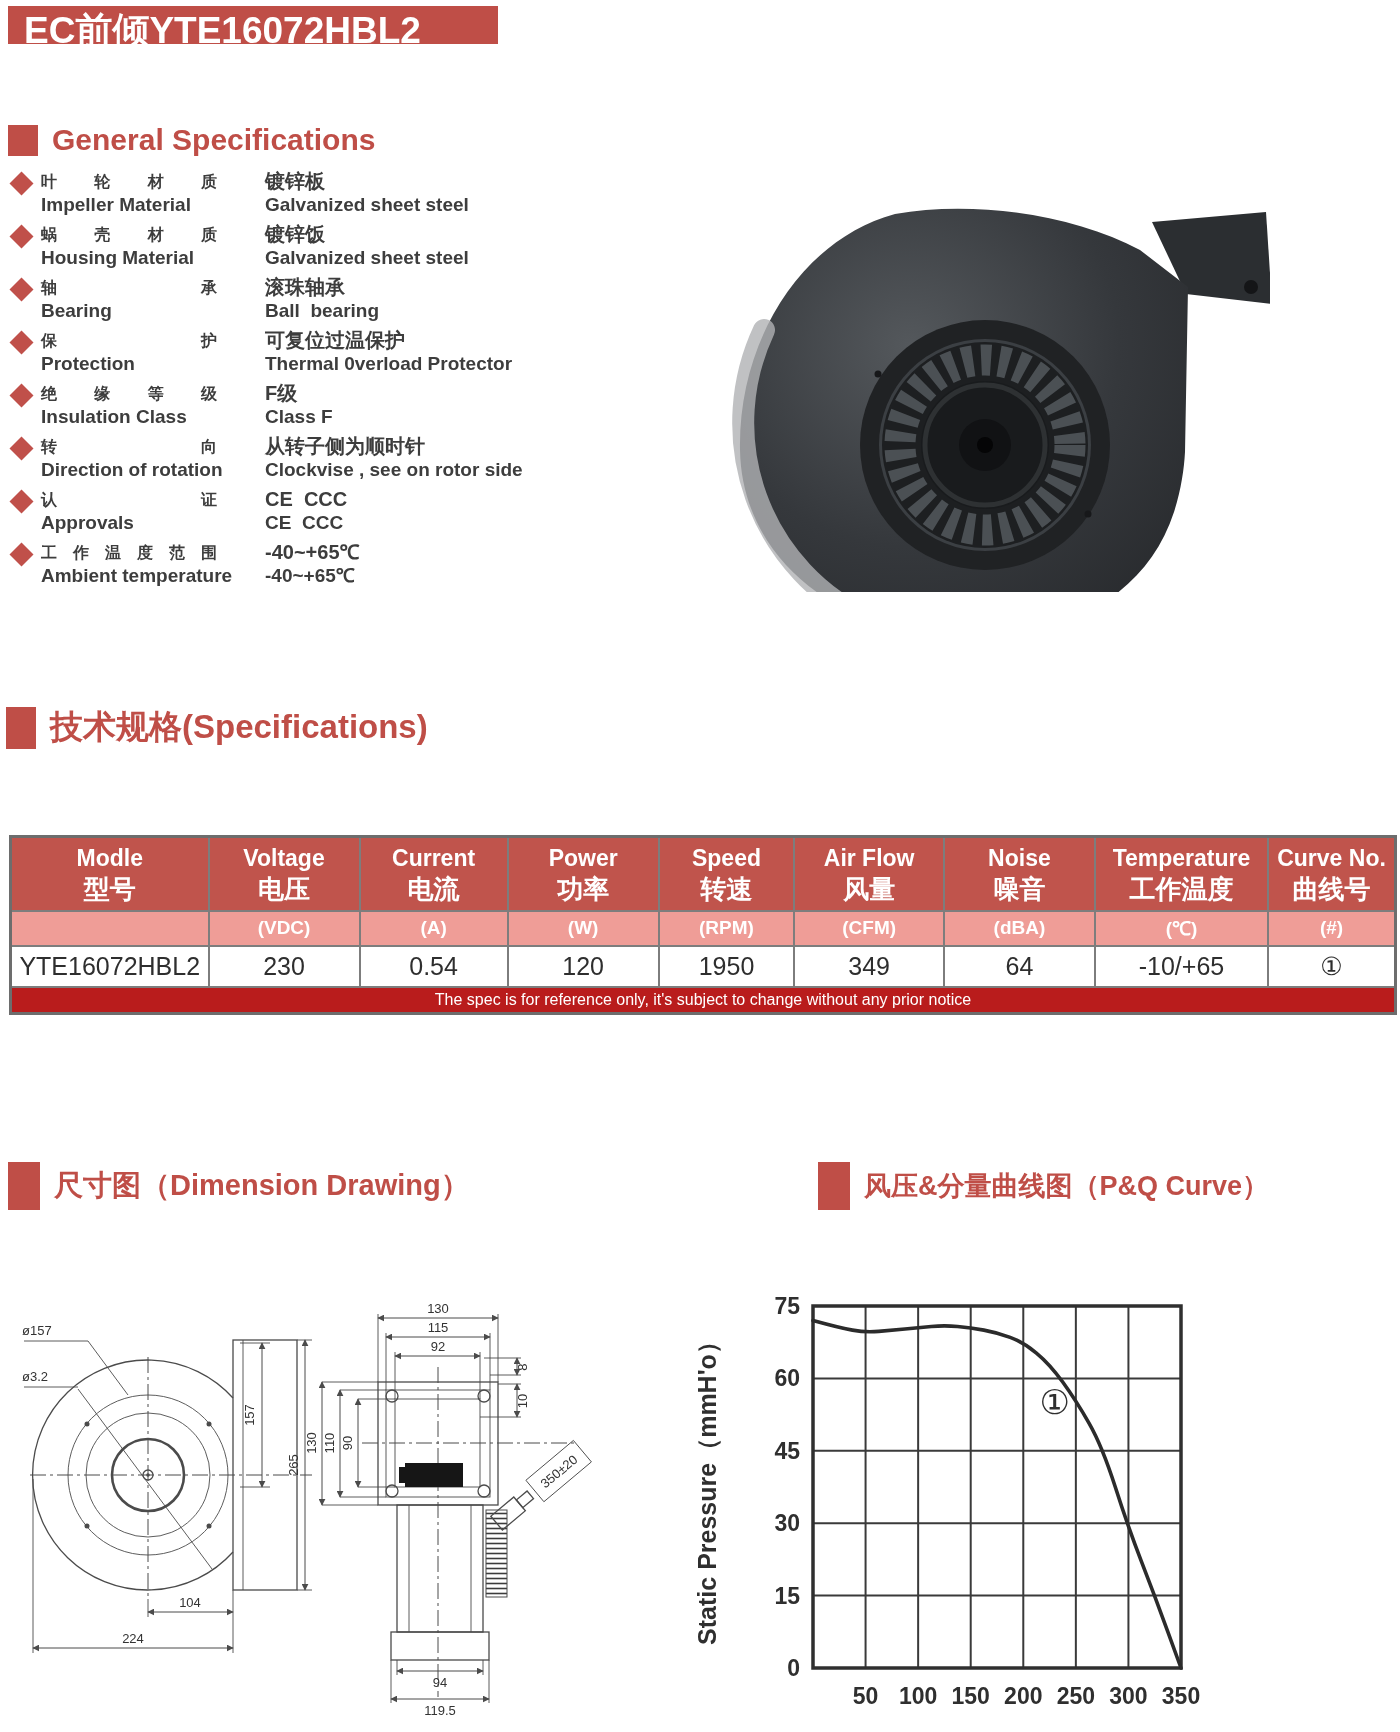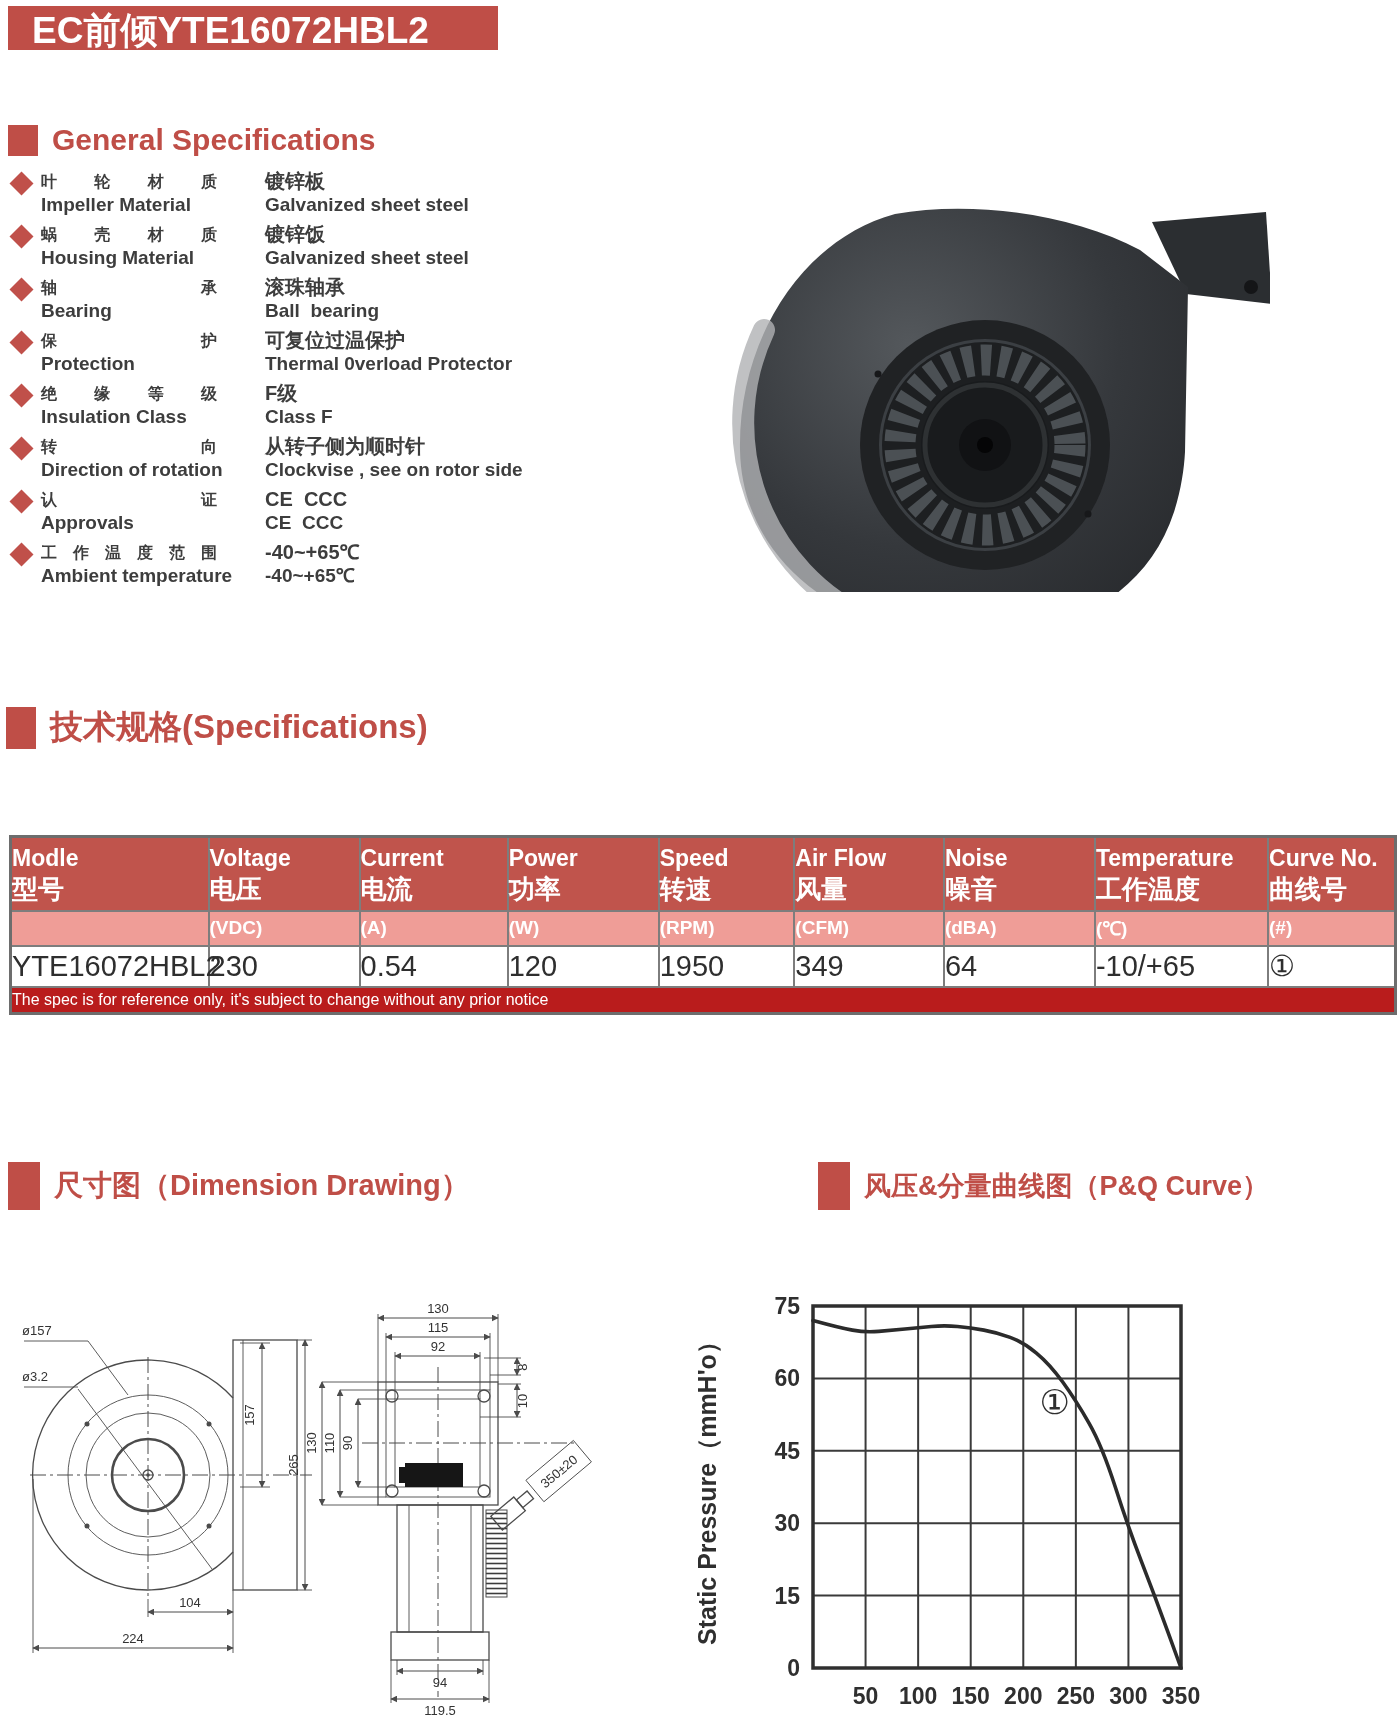--- a/index.html
+++ b/index.html
@@ -1,22 +1,22 @@
 <!DOCTYPE html>
 <html><head>
 <meta charset="utf-8">
 <style>
   *{margin:0;padding:0;box-sizing:border-box}
   html,body{background:#fff}
   body{width:1400px;height:1732px;position:relative;overflow:hidden;
        font-family:"Liberation Sans",sans-serif;color:#3d3d3d}
 
   
-  .banner{position:absolute;left:8px;top:6px;width:490px;height:44px;background:#bf4e47;
-          color:#fff;font-size:37px;font-weight:bold;line-height:50px;padding-left:24px;
+  .banner{position:absolute;left:8px;top:6px;width:490px;height:38px;background:#bf4e47;
+          color:#fff;font-size:37px;font-weight:bold;line-height:50px;padding-left:16px;
           white-space:nowrap}
 
   
   .sec-head{position:absolute;display:flex;align-items:center;gap:14px;
             color:#bf4e47;font-weight:bold;white-space:nowrap}
   .sq{background:#bf4e47;flex:none}
   #gs-head{left:8px;top:123px;font-size:30px}
   #gs-head .sq{width:30px;height:31px}
   #spec-head{left:6px;top:705px;font-size:33px}
   #spec-head .sq{width:30px;height:42px}
@@ -39,27 +39,27 @@
           background-size:7px 23px;background-repeat:repeat-x;background-position:left 13px}
   .val{width:330px;flex:none;font-weight:bold;white-space:pre}
   .val.zh{font-size:20px}
   .val.en{font-size:19px}
 
   
   .abs{position:absolute}
 
   
   .spec-table{position:absolute;left:9px;top:835px;width:1388px;border-collapse:collapse;
-              table-layout:fixed;text-align:left;border:3px solid #6d6d6d}
+              table-layout:fixed;text-align:center;border:3px solid #6d6d6d}
   .spec-table th,.spec-table td{border:2px solid #7d7d7d}
   .spec-table thead th{background:#c0544c;color:#fff;font-weight:bold;height:74px;padding:4px 0}
   .h-en{font-size:23px;line-height:31px}
   .h-zh{font-size:26px;line-height:31px}
   .units td{background:#ef9d97;color:#fff;font-size:19px;height:35px;font-weight:bold}
-  .vals td{background:#fff;color:#2e2e2e;font-size:29px;height:41px}
+  .vals td{background:#fff;color:#2e2e2e;font-size:25px;height:41px}
   .foot td{background:#b91c1c;color:#fff;font-size:16px;height:27px}
 
   
   .dline{stroke:#4b4b4b;stroke-width:1.3;fill:none}
   .dbold{stroke:#4b4b4b;stroke-width:2.6;fill:none}
   .dthin{stroke:#4b4b4b;stroke-width:0.9;fill:none}
   .cl{stroke:#4b4b4b;stroke-width:1;fill:none;stroke-dasharray:16 4 3 4}
   .dim{font-size:13px;fill:#333;font-family:"Liberation Sans",sans-serif}
   .dimline{stroke:#4b4b4b;stroke-width:1;fill:none;marker-start:url(#arr);marker-end:url(#arr)}
   .ext{stroke:#4b4b4b;stroke-width:0.9;fill:none}

